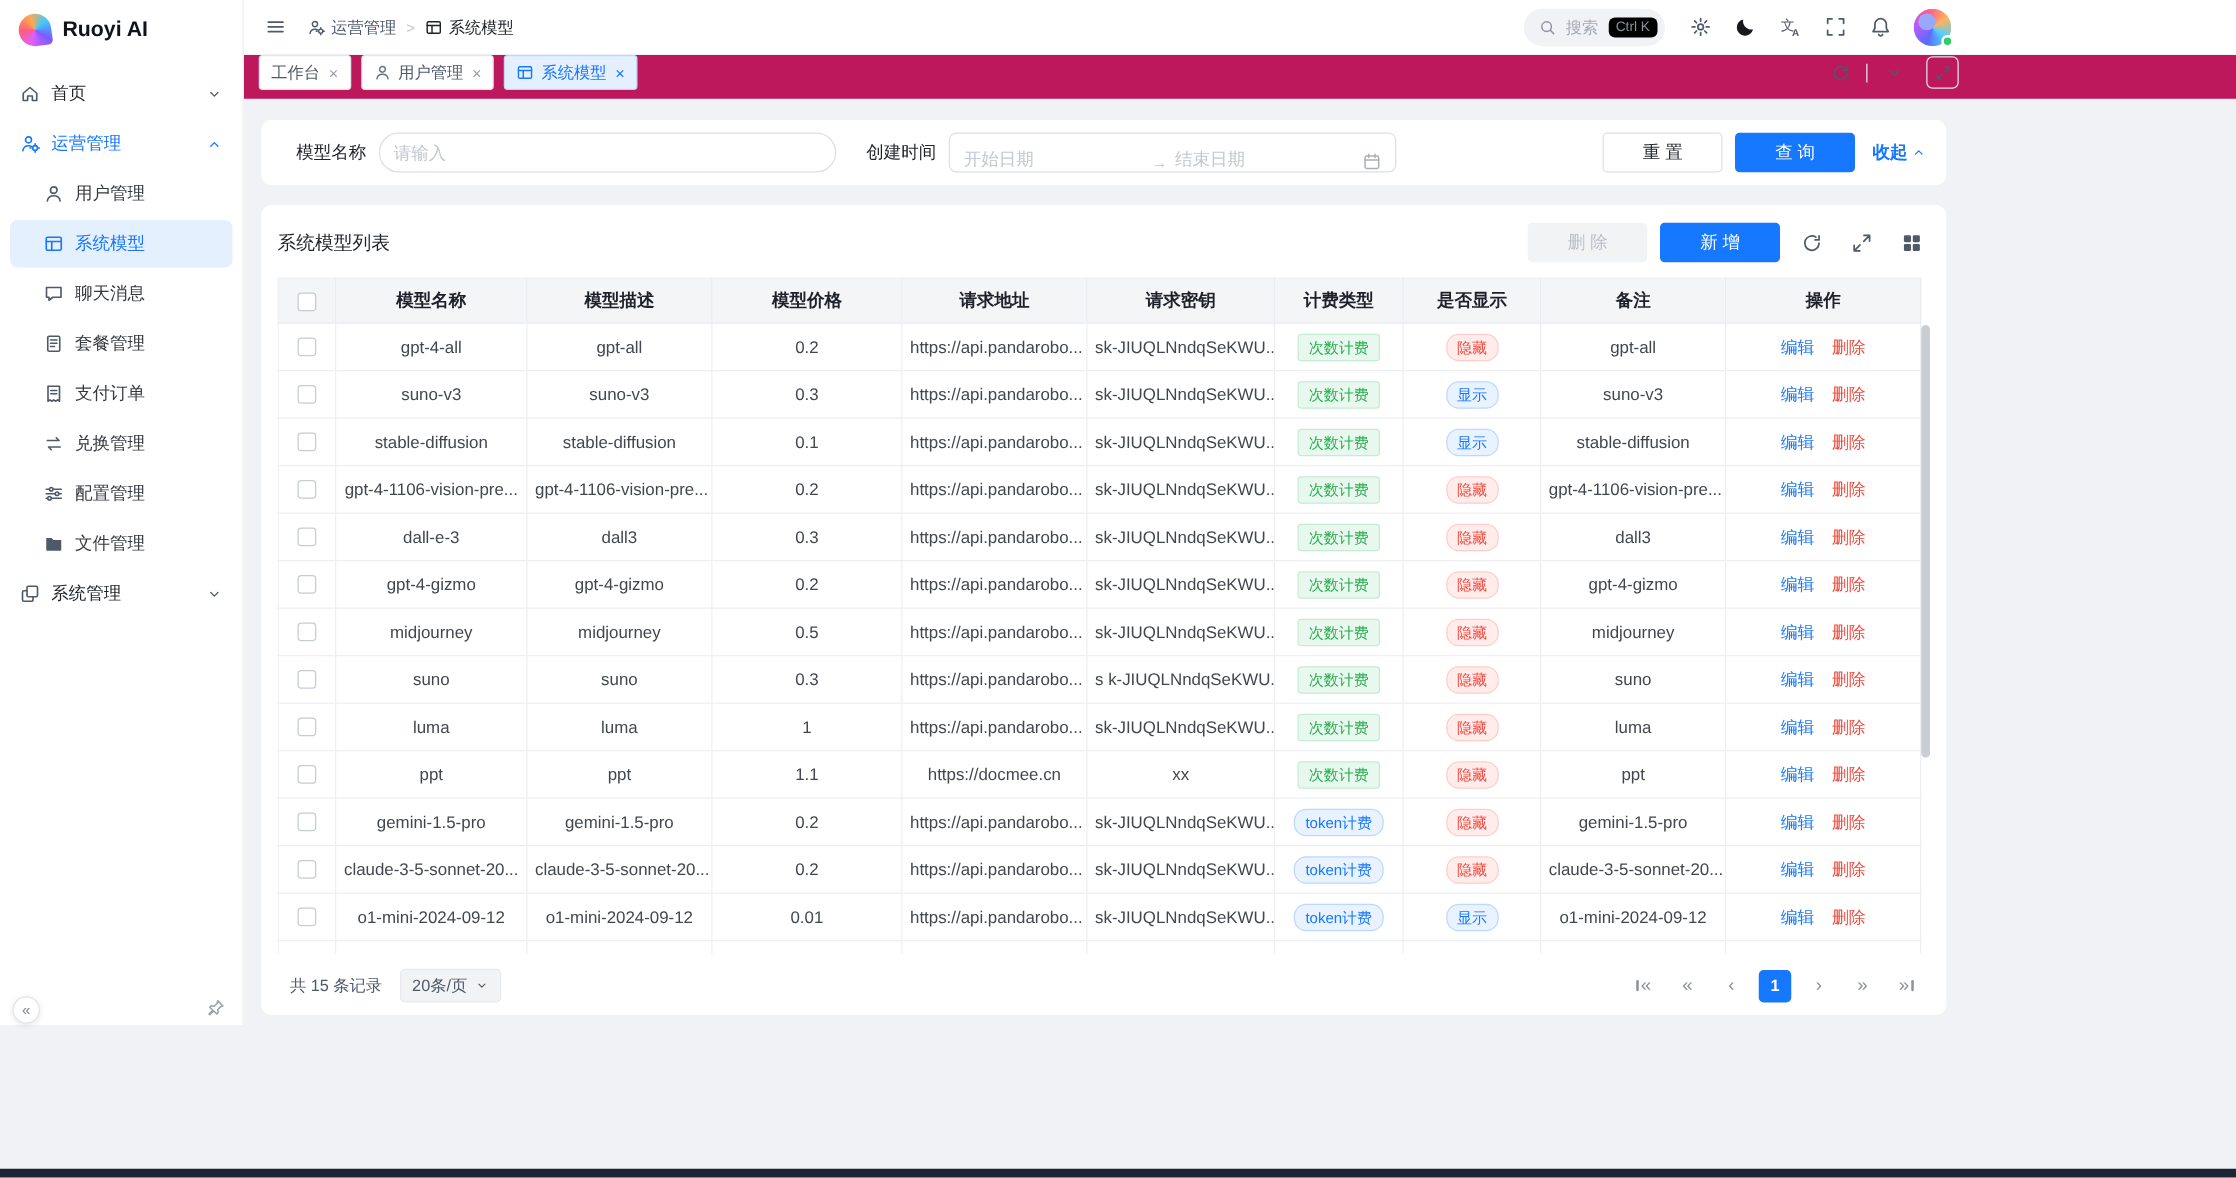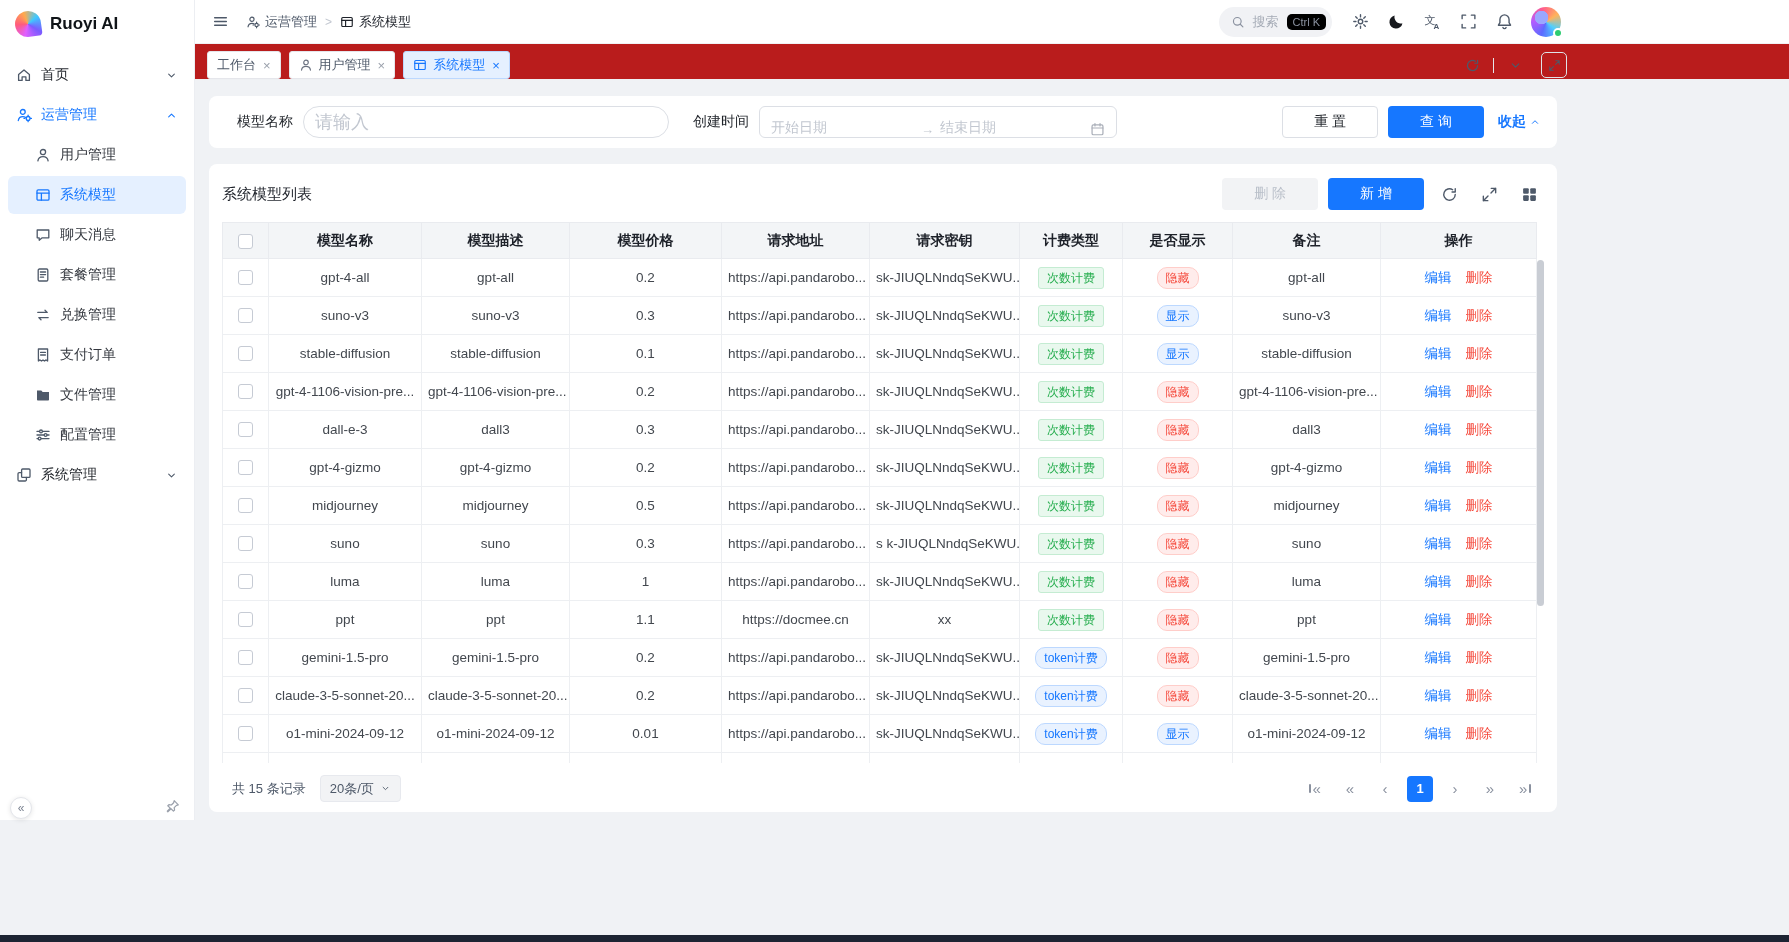--- a/index.html
+++ b/index.html
@@ -36,41 +36,41 @@
 .top-right{display:flex;align-items:center;gap:5px}
 .search-pill{height:30px;border-radius:16px;background:#f1f2f5;display:flex;align-items:center;gap:8px;padding:0 6px 0 12px;cursor:pointer;margin-right:8px}
 .search-pill .ic{color:#8a919f}
 .search-pill .ic svg{width:14px;height:14px}
 .search-text{font-size:13px;color:#a4aab5}
 .kbd{background:#000000;border-radius:5px;padding:2px 6px;font-size:11px;color:#8a919f}
 .ic.moon{color:#16181d}
 .avatar{width:30px;height:30px;border-radius:50%;background:radial-gradient(circle at 35% 35%,#9aa7ff 0 24%,transparent 25%),conic-gradient(from 200deg,#5b6bff,#b45bff,#ff5b8d,#ffb35b,#4fd0ff,#5b6bff);position:relative;margin-left:6px;cursor:pointer}
 .status-dot{position:absolute;right:-2px;bottom:-1px;width:10px;height:10px;border-radius:50%;background:#2ecc71;border:2px solid #fff}
 
-.tabsbar{height:36px;background:#b91c1c;border-bottom:1px solid #eef0f3;display:flex;align-items:flex-end;padding:0 222px 0 12px}
+.tabsbar{height:36px;background:#be185d;border-bottom:1px solid #eef0f3;display:flex;align-items:flex-start;padding:0 222px 0 12px}
 .tabs{display:flex;align-items:center;gap:8px;flex:1}
 .tab{height:28px;display:inline-flex;align-items:center;gap:6px;padding:0 9px;border:1px solid #e5e6eb;border-radius:3px;background:#fff;font-size:13px;color:#4e5969;cursor:pointer}
 .tab .ic{color:#6b7280}
 .tab .ic svg{width:14px;height:14px}
 .tab-x{font-size:13px;color:#9aa0ab;margin-left:1px;line-height:1}
 .tab.active{background:#e5f0ff;border-color:#bcd8ff;color:#1677ff}
 .tab.active .tab-x,.tab.active .ic{color:#1677ff}
 .tab-controls{display:flex;align-items:center;color:#4e5969}
 .tab-controls .icon-btn{width:28px;height:28px}
 .tab-controls .icon-btn svg{width:15px;height:15px}
 .tc-sep{width:1px;height:15px;background:#e5e6eb;margin:0 7px}
 .boxed-btn{width:26px;height:26px;border:1px solid #dfe2e7;border-radius:5px;display:inline-flex;align-items:center;justify-content:center;color:#4e5969;margin-left:12px;cursor:pointer}
 .boxed-btn svg{width:13px;height:13px}
 
 .content{flex:1;padding:16px 232px 0 14px;overflow:hidden}
 .card{background:#fff;border-radius:8px}
 .filter-card{height:52px;display:flex;align-items:center;padding:0 16px}
 .f-label{font-size:14px;color:#1f2329;margin:0 10px 0 12px}
 .f-label.lbl2{margin-left:24px}
-.f-input{width:366px;height:32px;border:1px solid #dcdfe5;border-radius:16px;padding:0 11px;font-size:18px;color:#1d2129;outline:none;font-family:inherit}
+.f-input{width:366px;height:32px;border:1px solid #dcdfe5;border-radius:16px;padding:0 11px;font-size:14px;color:#1d2129;outline:none;font-family:inherit}
 .f-input::placeholder{color:#c2c7d0}
 .date-range{width:358px;height:32px;border:1px solid #dcdfe5;border-radius:6px;display:flex;align-items:flex-end;padding:0 11px;gap:6px;cursor:pointer;background:#fff}
 .ph{flex:1;font-size:14px;color:#c2c7d0;white-space:nowrap}
 .range-arrow{color:#c2c7d0;font-size:13px}
 .cal{color:#a9aeb8}
 .cal svg{width:15px;height:15px}
 .f-actions{margin-left:auto;display:flex;align-items:center;gap:10px}
 .btn{height:32px;padding:0 31px;border-radius:4px;font-size:14px;display:inline-flex;align-items:center;justify-content:center;cursor:pointer;border:1px solid transparent;font-family:Liberation Sans, sans-serif;white-space:nowrap}
 .btn-default{background:#fff;border-color:#dcdfe5;color:#1f2329}
 .btn-primary{background:#1677ff;color:#ffffff}
@@ -184,52 +184,52 @@
             <svg viewBox="0 0 16 16" fill="none" stroke="currentColor" stroke-width="1.3" stroke-linecap="round" stroke-linejoin="round">
               <rect x="3.2" y="2" width="9.6" height="12" rx="1.2"></rect>
               <path d="M5.4 5h5.2M5.4 7.6h5.2M5.4 10.2h3.2"></path>
             </svg>
           </span>
           <span class="side-label">套餐管理</span>
         </div>
         <div class="side-child">
           <span class="ic">
             <svg viewBox="0 0 16 16" fill="none" stroke="currentColor" stroke-width="1.3" stroke-linecap="round" stroke-linejoin="round">
-              <path d="M2.8 5.4h9.4L10 3.2M13.2 10.6H3.8L6 12.8"></path>
-            </svg>
-          </span>
-          <span class="side-label">兑换管理</span>
-        </div>
-        <div class="side-child">
-          <span class="ic">
-            <svg viewBox="0 0 16 16" fill="none" stroke="currentColor" stroke-width="1.3" stroke-linecap="round" stroke-linejoin="round">
               <path d="M3.4 2h9.2v12l-1.5-1.1-1.6 1.1-1.5-1.1L6.5 14 5 12.9 3.4 14z"></path>
               <path d="M5.6 5.4h4.8M5.6 8h4.8"></path>
             </svg>
           </span>
           <span class="side-label">支付订单</span>
         </div>
         <div class="side-child">
           <span class="ic">
-            <svg viewBox="0 0 16 16" fill="currentColor">
-              <path d="M2 3.4h4.3l1.4 1.5H14V12.8a.8.8 0 0 1-.8.8H2.8a.8.8 0 0 1-.8-.8z"></path>
-            </svg>
-          </span>
-          <span class="side-label">文件管理</span>
+            <svg viewBox="0 0 16 16" fill="none" stroke="currentColor" stroke-width="1.3" stroke-linecap="round" stroke-linejoin="round">
+              <path d="M2.8 5.4h9.4L10 3.2M13.2 10.6H3.8L6 12.8"></path>
+            </svg>
+          </span>
+          <span class="side-label">兑换管理</span>
         </div>
         <div class="side-child">
           <span class="ic">
             <svg viewBox="0 0 16 16" fill="none" stroke="currentColor" stroke-width="1.3" stroke-linecap="round" stroke-linejoin="round">
               <path d="M2 4.4h12M2 8h12M2 11.6h12"></path>
               <circle cx="6" cy="4.4" r="1.4" fill="#fff"></circle>
               <circle cx="10.6" cy="8" r="1.4" fill="#fff"></circle>
               <circle cx="4.6" cy="11.6" r="1.4" fill="#fff"></circle>
             </svg>
           </span>
           <span class="side-label">配置管理</span>
+        </div>
+        <div class="side-child">
+          <span class="ic">
+            <svg viewBox="0 0 16 16" fill="currentColor">
+              <path d="M2 3.4h4.3l1.4 1.5H14V12.8a.8.8 0 0 1-.8.8H2.8a.8.8 0 0 1-.8-.8z"></path>
+            </svg>
+          </span>
+          <span class="side-label">文件管理</span>
         </div>
         <div class="side-item">
           <span class="ic">
             <svg viewBox="0 0 16 16" fill="none" stroke="currentColor" stroke-width="1.3" stroke-linecap="round" stroke-linejoin="round">
               <rect x="5.6" y="2" width="8.4" height="8.4" rx="1"></rect>
               <path d="M10.4 10.4v2.4a1.2 1.2 0 0 1-1.2 1.2H3.2A1.2 1.2 0 0 1 2 12.8V6.8a1.2 1.2 0 0 1 1.2-1.2h2.4"></path>
             </svg>
           </span>
           <span class="side-label">系统管理</span>
           <span class="ic chev">

